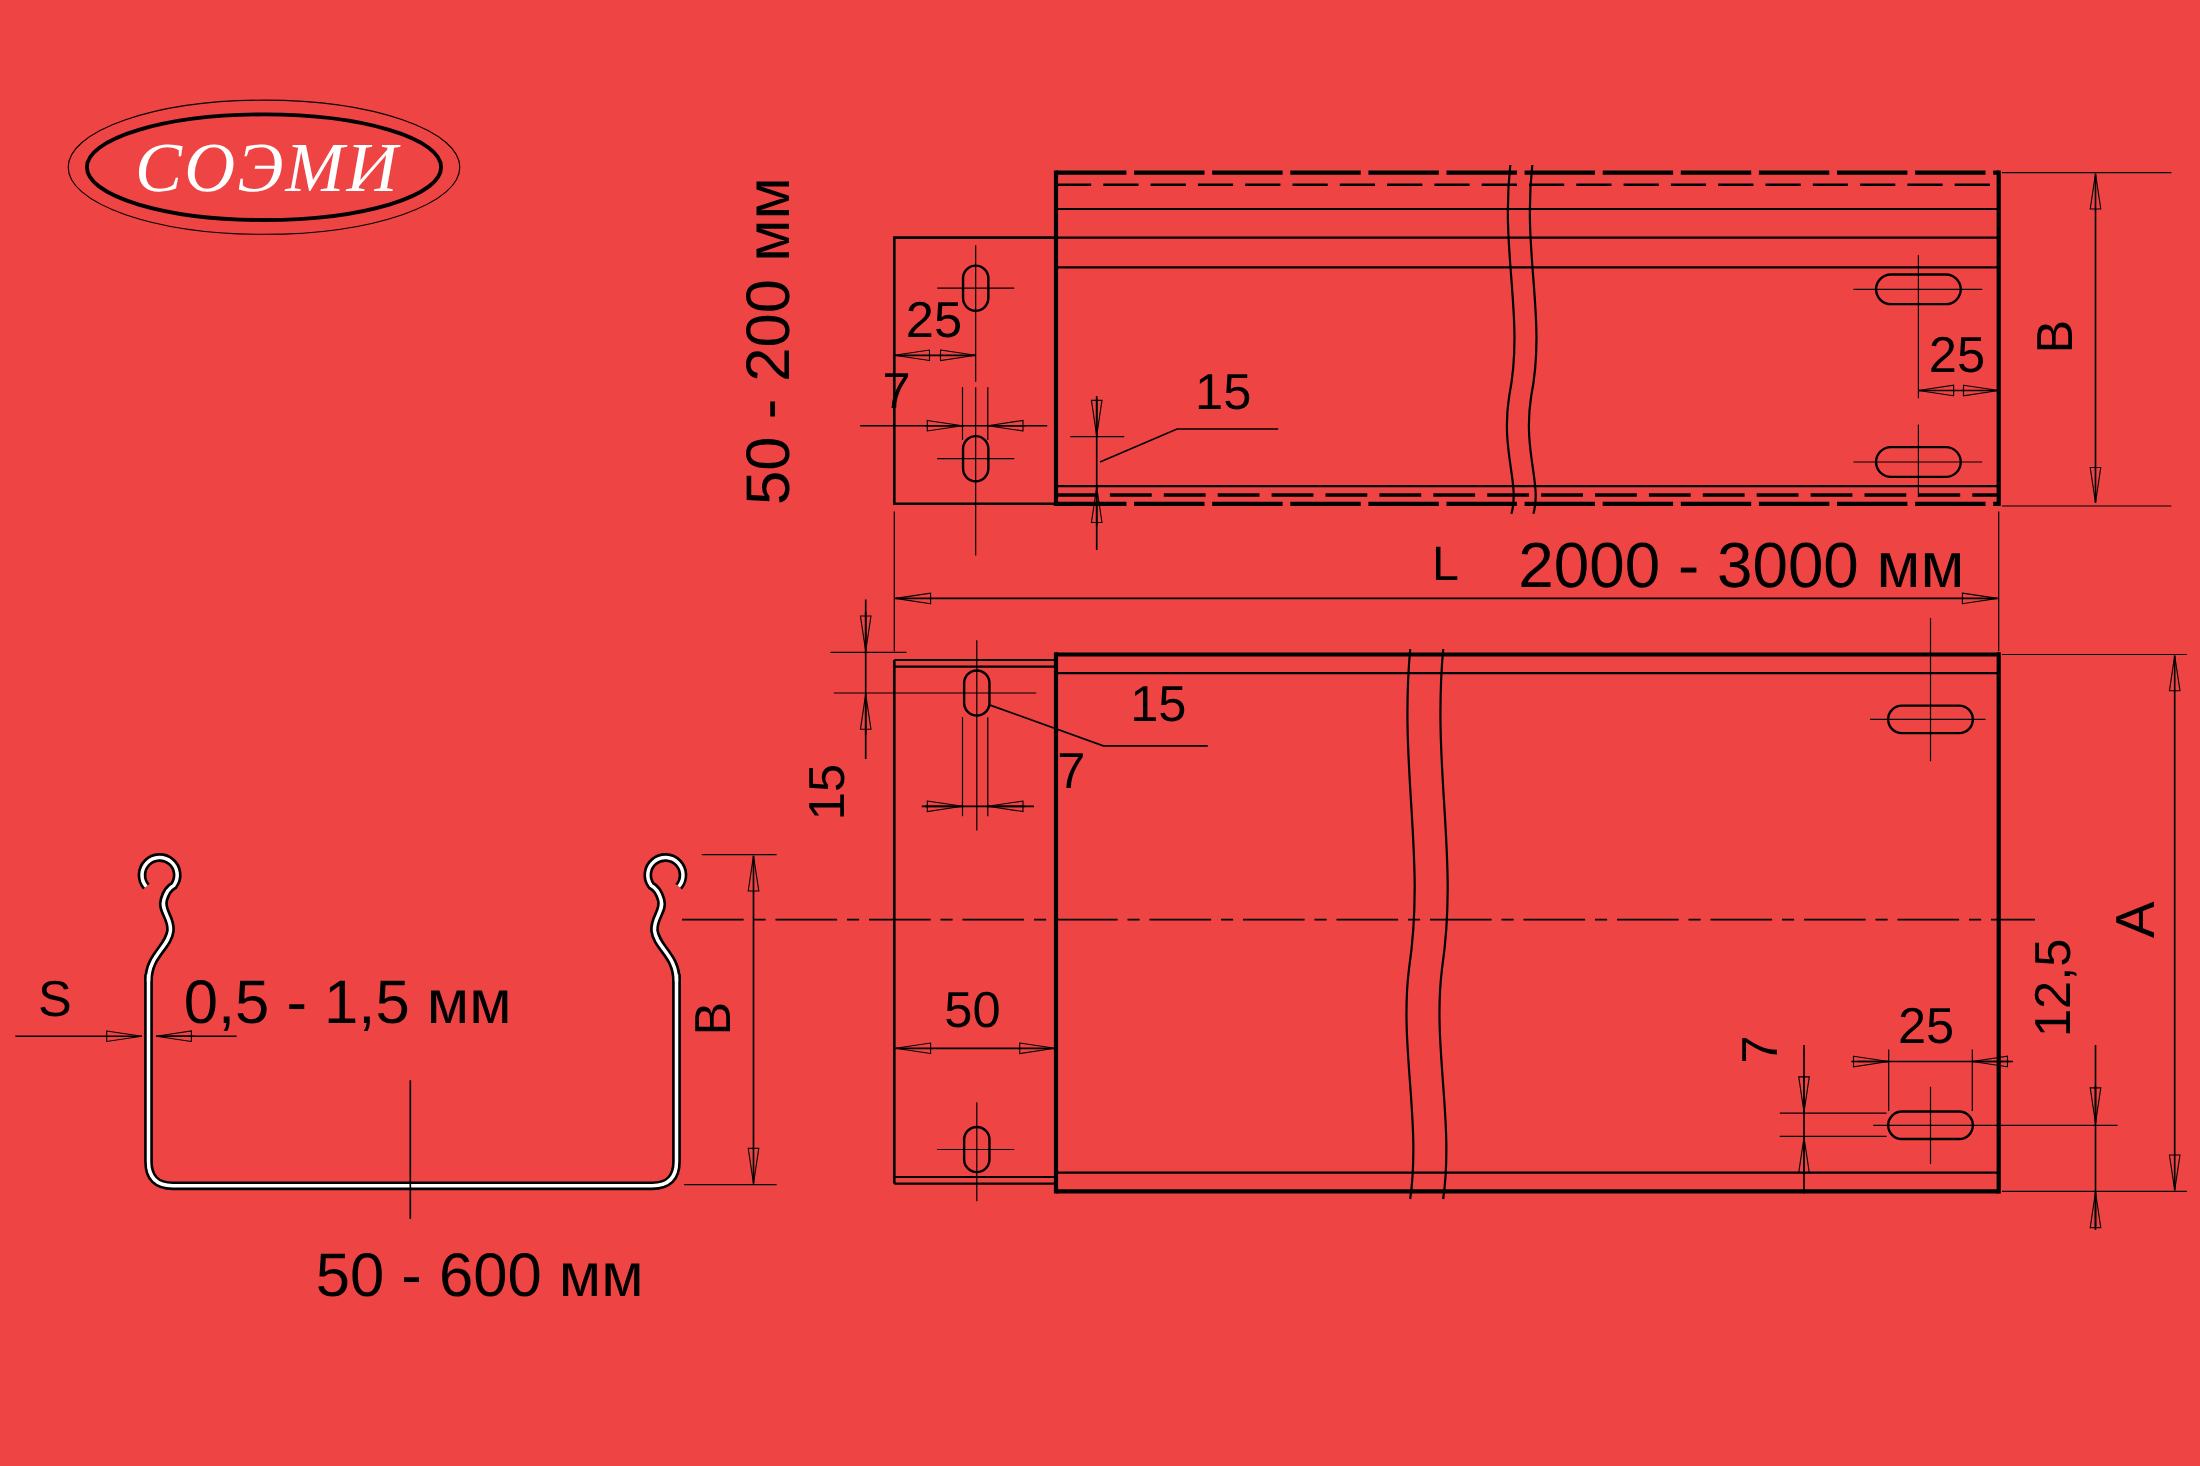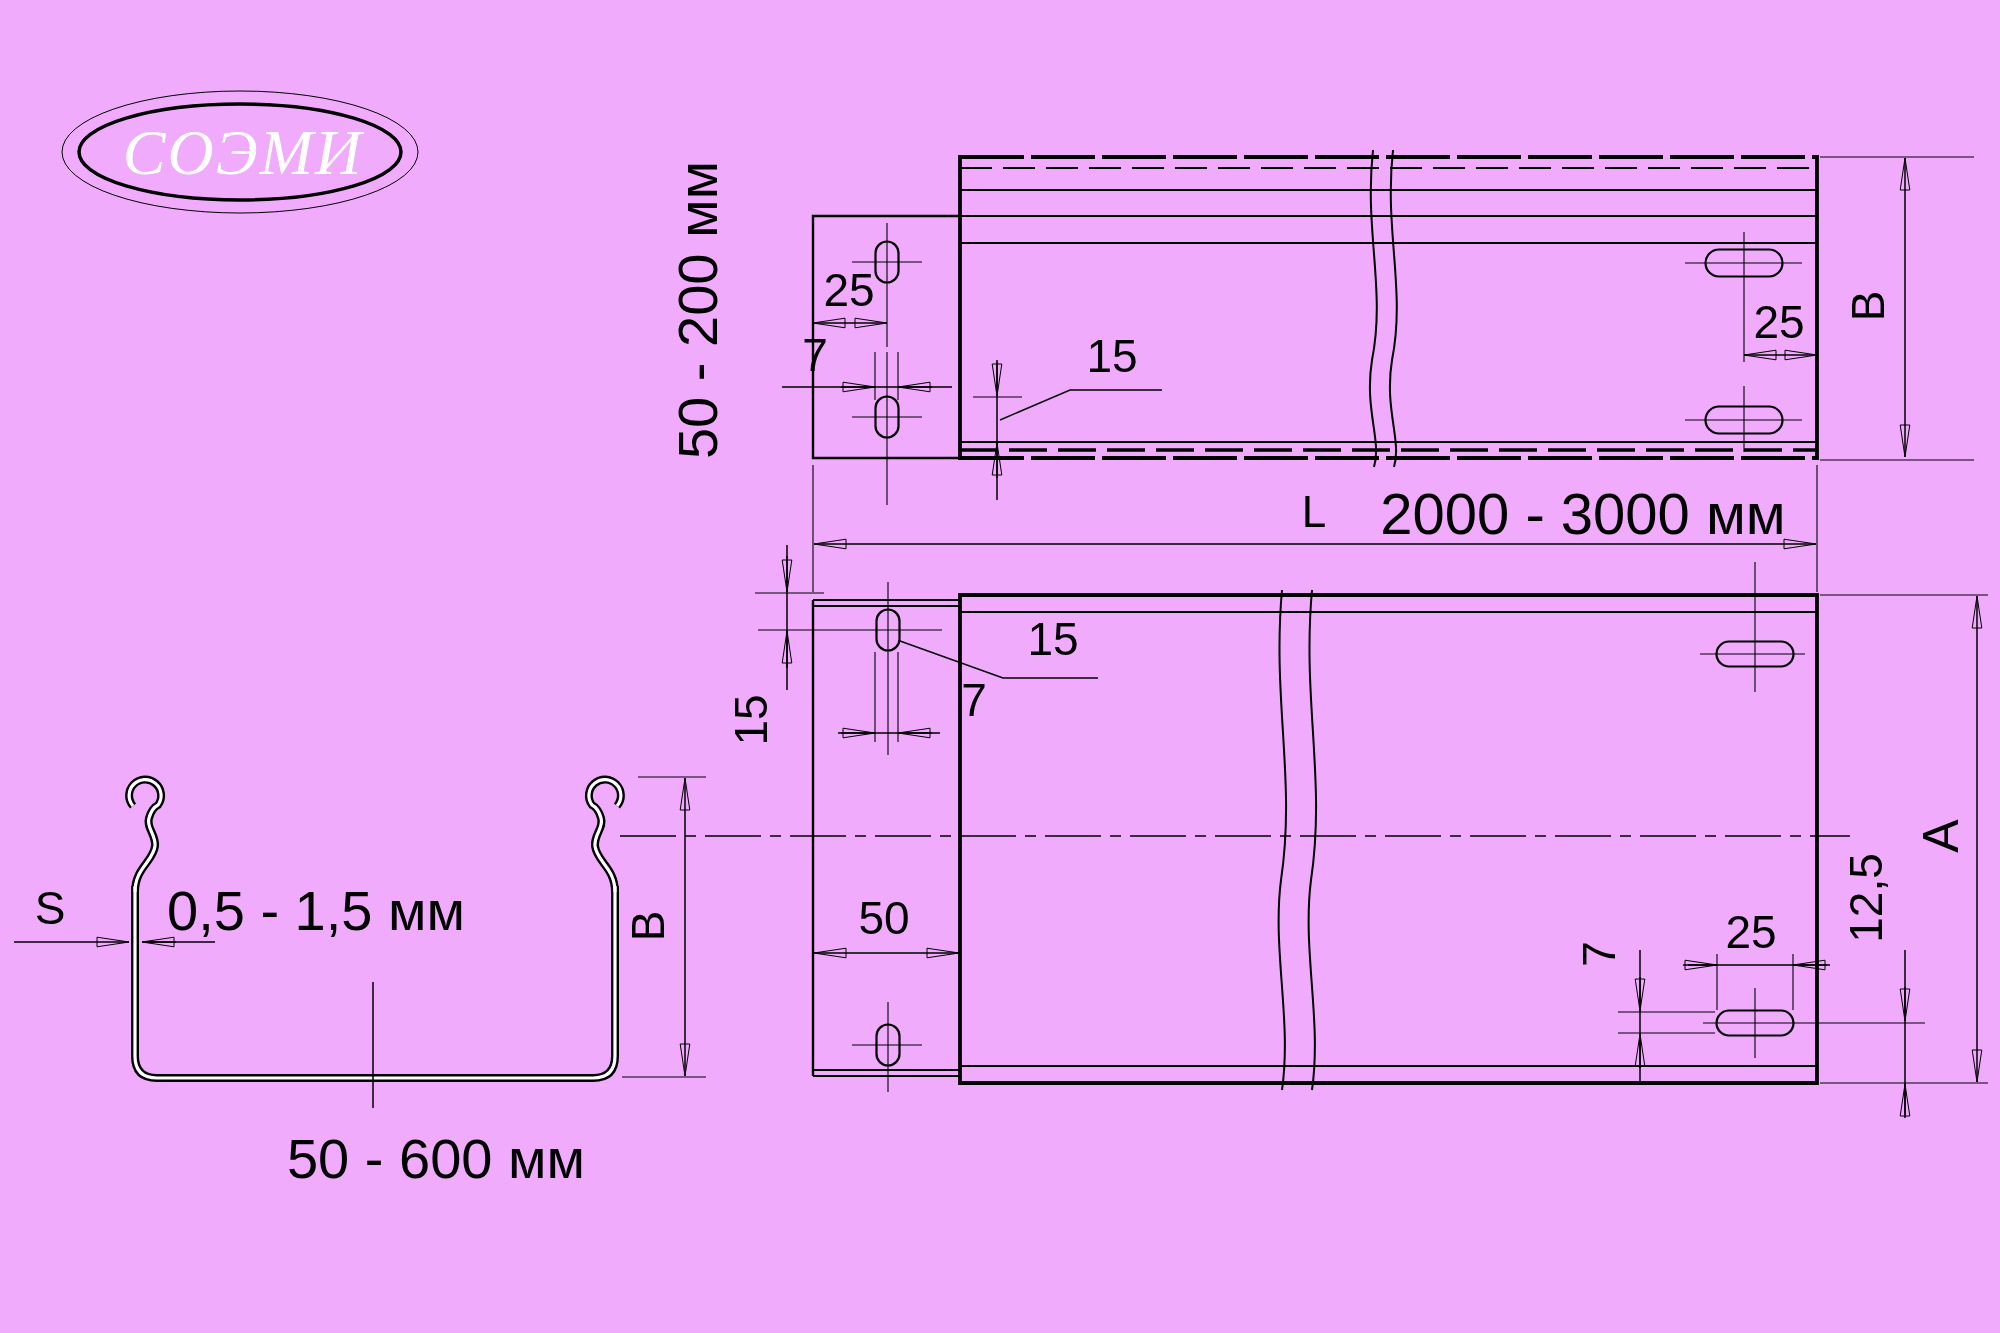--- a/index.html
+++ b/index.html
@@ -1,16 +1,16 @@
 <!DOCTYPE html>
 <html><head>
 <meta charset="utf-8">
 <style>
   html,body{margin:0;padding:0;background:#fff;}
-  #canvas{position:relative;width:2000px;height:1333px;background:#f0abfc;overflow:hidden;}
+  #canvas{position:relative;width:2000px;height:1333px;background:#ef4444;overflow:hidden;}
   svg line, svg path, svg rect, svg ellipse{stroke:#000;fill:none;stroke-linecap:butt;}
   .w4{stroke-width:3.8}
   .w25{stroke-width:2.4}
   .w2{stroke-width:2}
   .w16{stroke-width:1.5}
   .w12{stroke-width:1.1}
   .slot{stroke-width:2.2}
   .perf{stroke-dasharray:64 7}
   .hid{stroke-dasharray:32 11;stroke-width:2.2}
   .thkd{stroke-dasharray:38 11;stroke-width:3.4}

